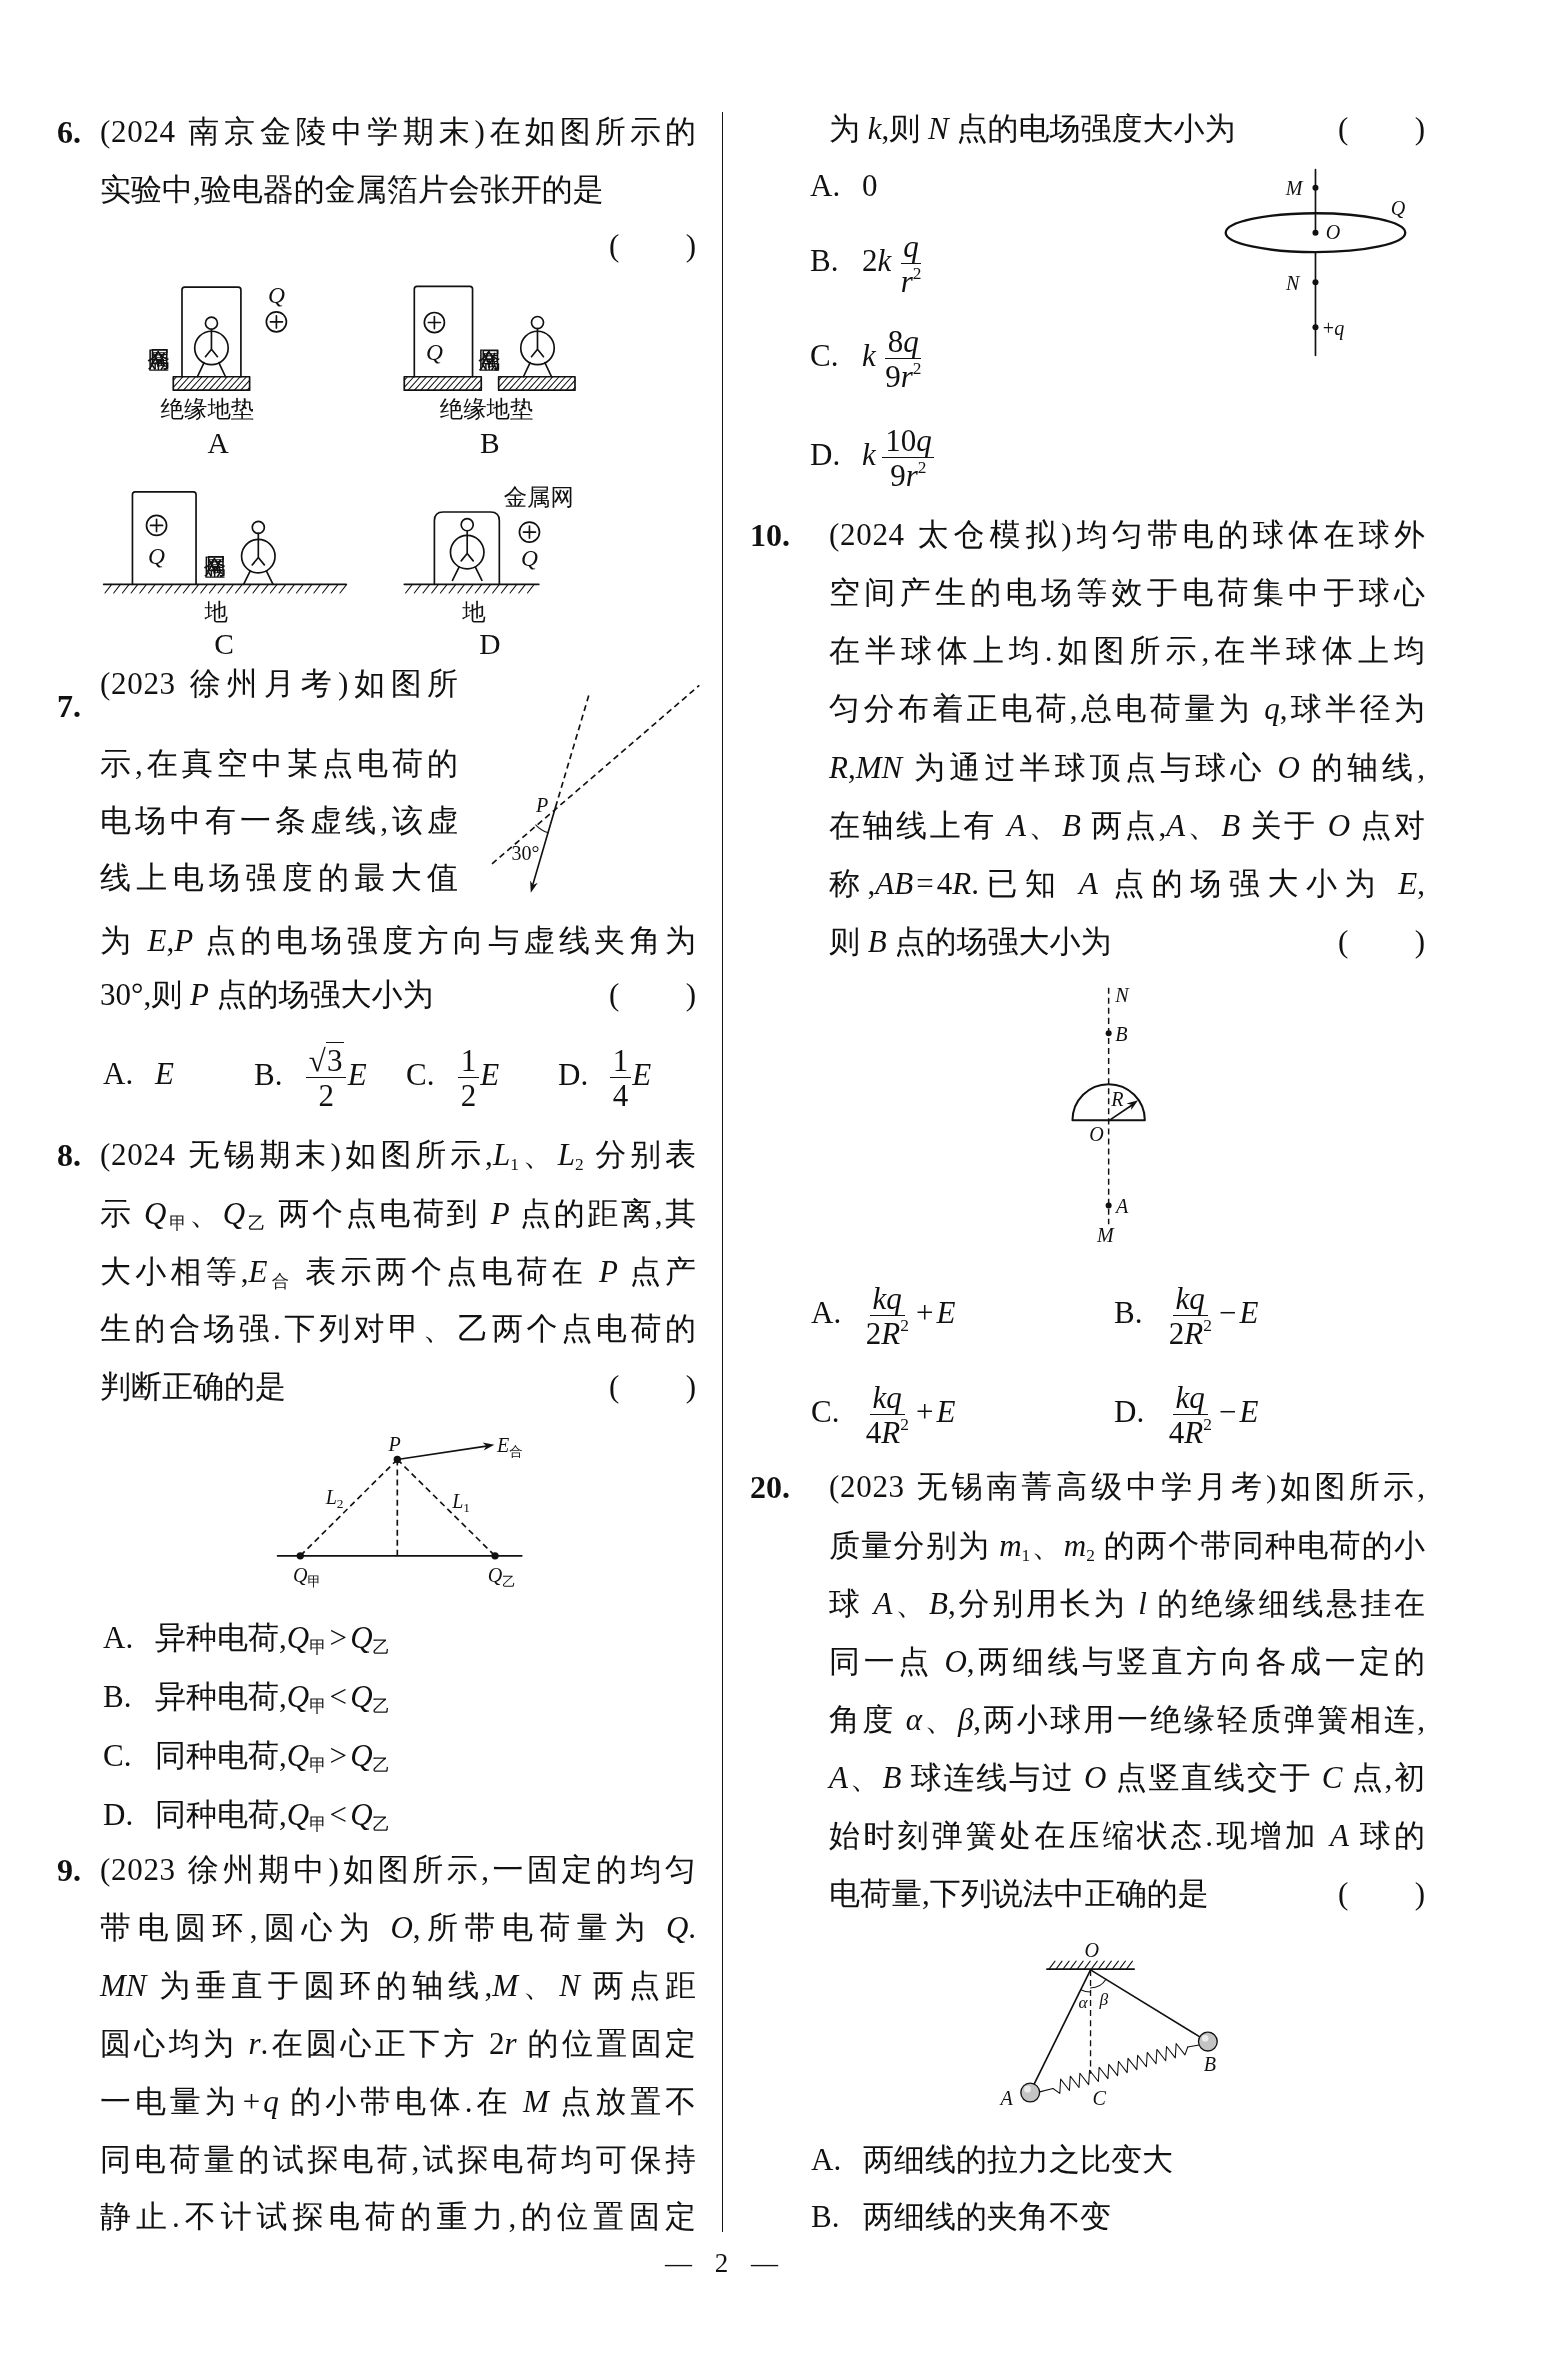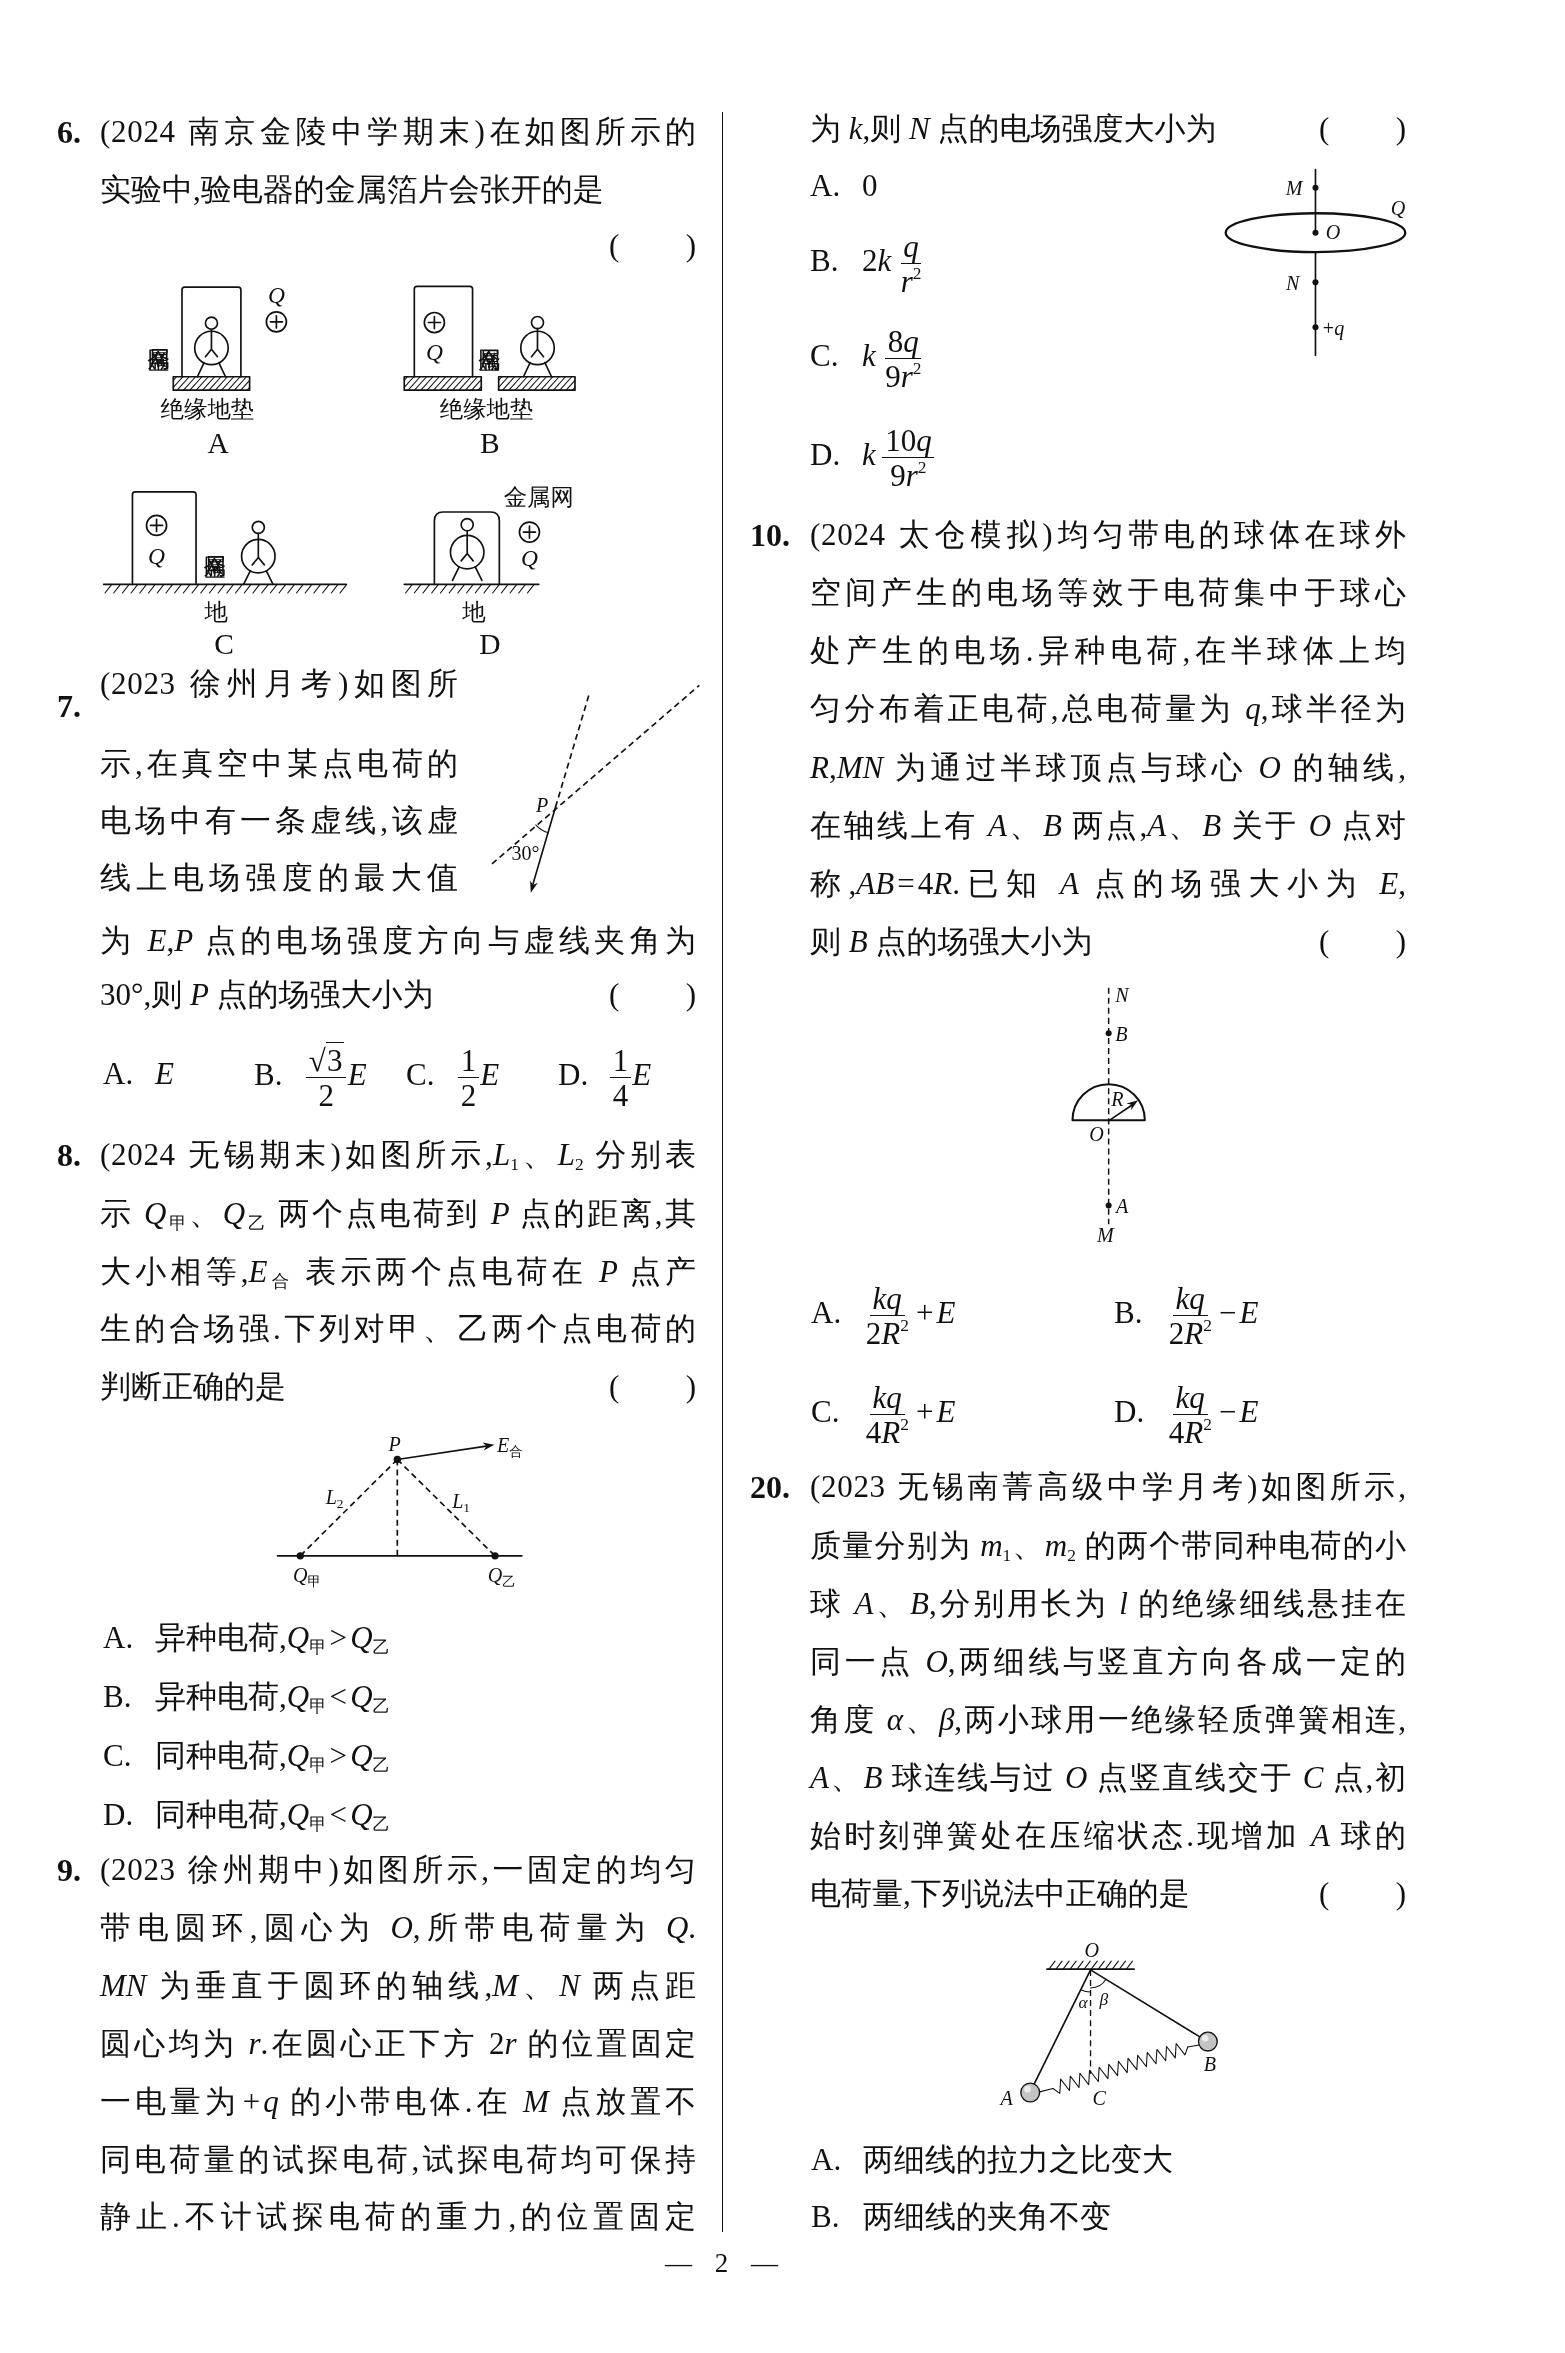--- a/index.html
+++ b/index.html
@@ -1,21 +1,21 @@
 <!DOCTYPE html>
 <html style="font-size:10.7px"><head>
 <meta charset="utf-8">
 <style>
 *{box-sizing:border-box;margin:0;padding:0}
 html,body{background:#fff}
 body{width:1566px;height:2354px;position:relative;overflow:hidden;font-family:"Liberation Serif","DejaVu Serif",serif;color:#111}
 .ln,.opt,.num{position:absolute;height:58px;line-height:58px;font-size:31px;white-space:nowrap}
 .lc{left:100px;width:596px}
 .lc.narrow{width:358px}
-.rc{left:810px;width:596px}
+.rc{left:829px;width:596px}
 .full{text-align:justify;text-align-last:justify}
 .num{font-size:32px;font-weight:bold}
 .seg-i{font-style:italic}
 .seg-src{letter-spacing:0.7px}
 sub.seg-sub{font-size:0.56em;vertical-align:-0.28em;line-height:0}
 sup.seg-sup{font-size:0.56em;vertical-align:0.75em;line-height:0}
 .seg-op{margin:0 0.1em}
 .seg-sqrt .rad{border-top:1.3px solid #111;padding:0 1.3px}
 .blank{position:absolute;right:0;top:0;width:87px;text-align:justify;text-align-last:justify}
 .opt-label{display:inline-block;width:52px}
@@ -265,21 +265,21 @@
 <div class="opt" style="left:810px;top:425px">
   <span class="opt-label">D.</span><span><span class="seg-i">k</span></span><span class="frac">
       <span class="fn">10<span class="seg-i">q</span></span>
       <span class="fd">9<span class="seg-i">r</span><sup class="seg-sup">2</sup></span>
     </span>
 </div>
 
 <div class="num" style="left:750px;top:506px">10.</div>
 <div class="ln rc full" style="top:506px"><span class="seg-src">(2024 太仓模拟)</span>均匀带电的球体在球外</div>
 <div class="ln rc full" style="top:564px">空间产生的电场等效于电荷集中于球心</div>
-<div class="ln rc full" style="top:622px">处产生的电场.异种电荷,在半球体上均</div>
+<div class="ln rc full" style="top:622px">在半球体上均.如图所示,在半球体上均</div>
 <div class="ln rc full" style="top:680px">匀分布着正电荷,总电荷量为 <span class="seg-i">q</span>,球半径为</div>
 <div class="ln rc full" style="top:739px"><span class="seg-i">R</span>,<span class="seg-i">MN</span> 为通过半球顶点与球心 <span class="seg-i">O</span> 的轴线,</div>
 <div class="ln rc full" style="top:797px">在轴线上有 <span class="seg-i">A</span>、<span class="seg-i">B</span> 两点,<span class="seg-i">A</span>、<span class="seg-i">B</span> 关于 <span class="seg-i">O</span> 点对</div>
 <div class="ln rc full" style="top:855px">称,<span class="seg-i">AB</span><span class="seg-op">=</span>4<span class="seg-i">R</span>.已知 <span class="seg-i">A</span> 点的场强大小为 <span class="seg-i">E</span>,</div>
 <div class="ln rc" style="top:913px">
   <span>则 <span class="seg-i">B</span> 点的场强大小为</span>
   <span class="blank">( )</span>
 </div>
 
 <svg class="fig" style="left:1065px;top:981px;width:94px;height:268px" viewBox="1590 1465 140 400">

